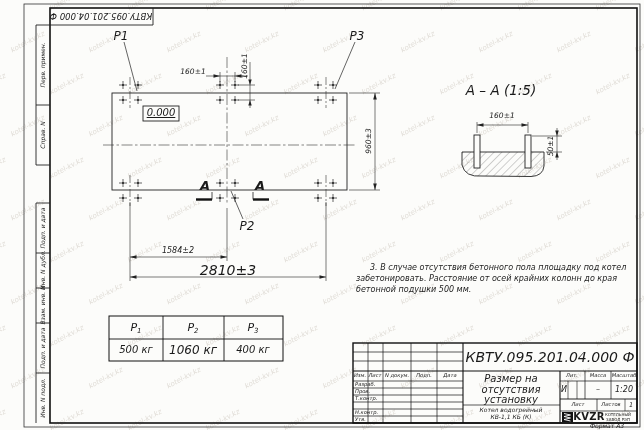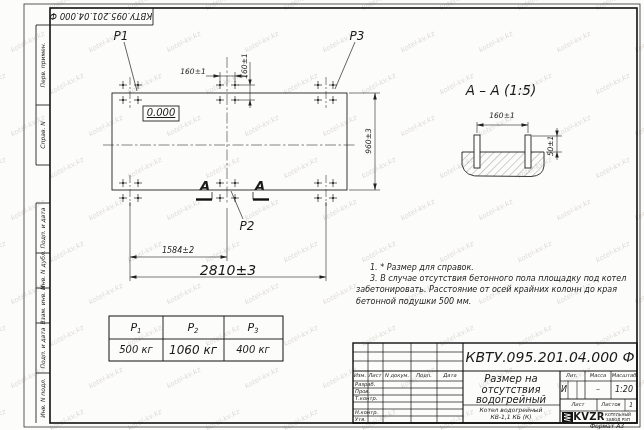--- a/index.html
+++ b/index.html
@@ -305,35 +305,34 @@
   <div class="t" style="left:178px;top:251px;font-size:8px;">1584±2</div>
   <div class="t" style="left:228px;top:270px;font-size:14px;">2810±3</div>
   <div class="t bold" style="left:205px;top:185px;font-size:13px;">А</div>
   <div class="t bold" style="left:260px;top:185px;font-size:13px;">А</div>
 
   <div class="t" style="left:501px;top:91px;font-size:13.5px;">А – А (1:5)</div>
   <div class="t" style="left:502px;top:116px;font-size:7.5px;">160±1</div>
   <div class="t r90" style="left:551px;top:146px;font-size:7.5px;">50±1</div>
 
   <div class="notes">
-    <p>1. * Размер для справок.</p>
     <p>3. В случае отсутствия бетонного пола площадку под котел забетонировать. Расстояние от осей крайних колонн до края бетонной подушки 500 мм.</p>
   </div>
 
   <div class="t phead" style="left:136px;top:328px;"><span>P</span><span class="sub">1</span></div>
   <div class="t phead" style="left:193px;top:328px;"><span>P</span><span class="sub">2</span></div>
   <div class="t phead" style="left:253px;top:328px;"><span>P</span><span class="sub">3</span></div>
   <div class="t" style="left:136px;top:350px;font-size:10px;">500 кг</div>
   <div class="t" style="left:193px;top:350px;font-size:12px;">1060 кг</div>
   <div class="t" style="left:253px;top:350px;font-size:10px;">400 кг</div>
 
   <div class="t" style="left:550px;top:357px;font-size:14px;">КВТУ.095.201.04.000  Ф</div>
   <div class="t" style="left:511px;top:379px;font-size:10px;">Размер на</div>
   <div class="t" style="left:511px;top:390px;font-size:10px;">отсутствия</div>
-  <div class="t" style="left:511px;top:400px;font-size:10px;">водогрейный</div>
+  <div class="t" style="left:511px;top:400px;font-size:10px;">установку</div>
   <div class="t" style="left:511px;top:410px;font-size:6px;">Котел водогрейный</div>
   <div class="t" style="left:511px;top:417px;font-size:6px;">КВ-1,1 КБ (К)</div>
 
   <div class="t" style="left:360px;top:376px;font-size:5.2px;">Изм.</div>
   <div class="t" style="left:375px;top:376px;font-size:5.2px;">Лист</div>
   <div class="t" style="left:397px;top:376px;font-size:5.2px;">N докум.</div>
   <div class="t" style="left:424px;top:376px;font-size:5.2px;">Подп.</div>
   <div class="t" style="left:450px;top:376px;font-size:5.2px;">Дата</div>
 
   <div class="t lft" style="left:355px;top:384.5px;font-size:5.2px;">Разраб.</div>

